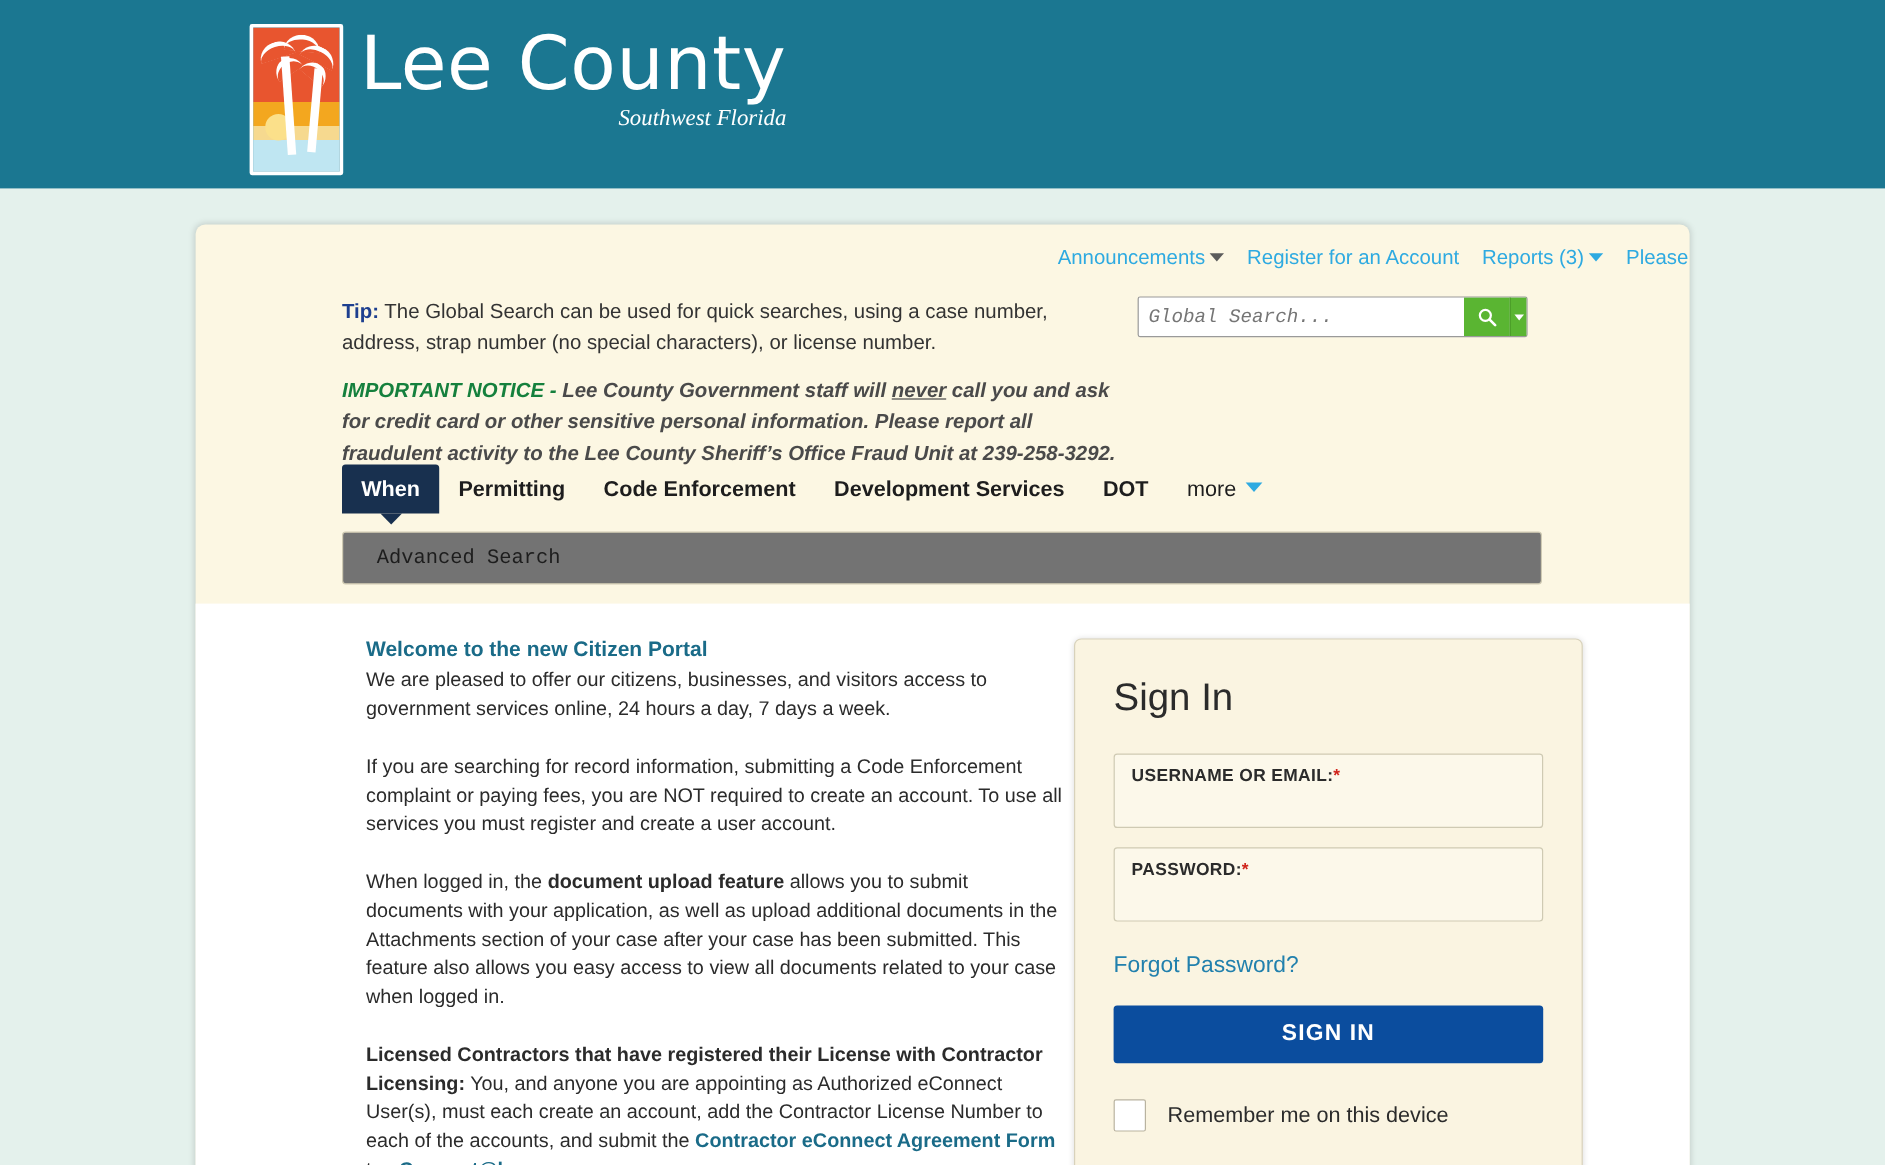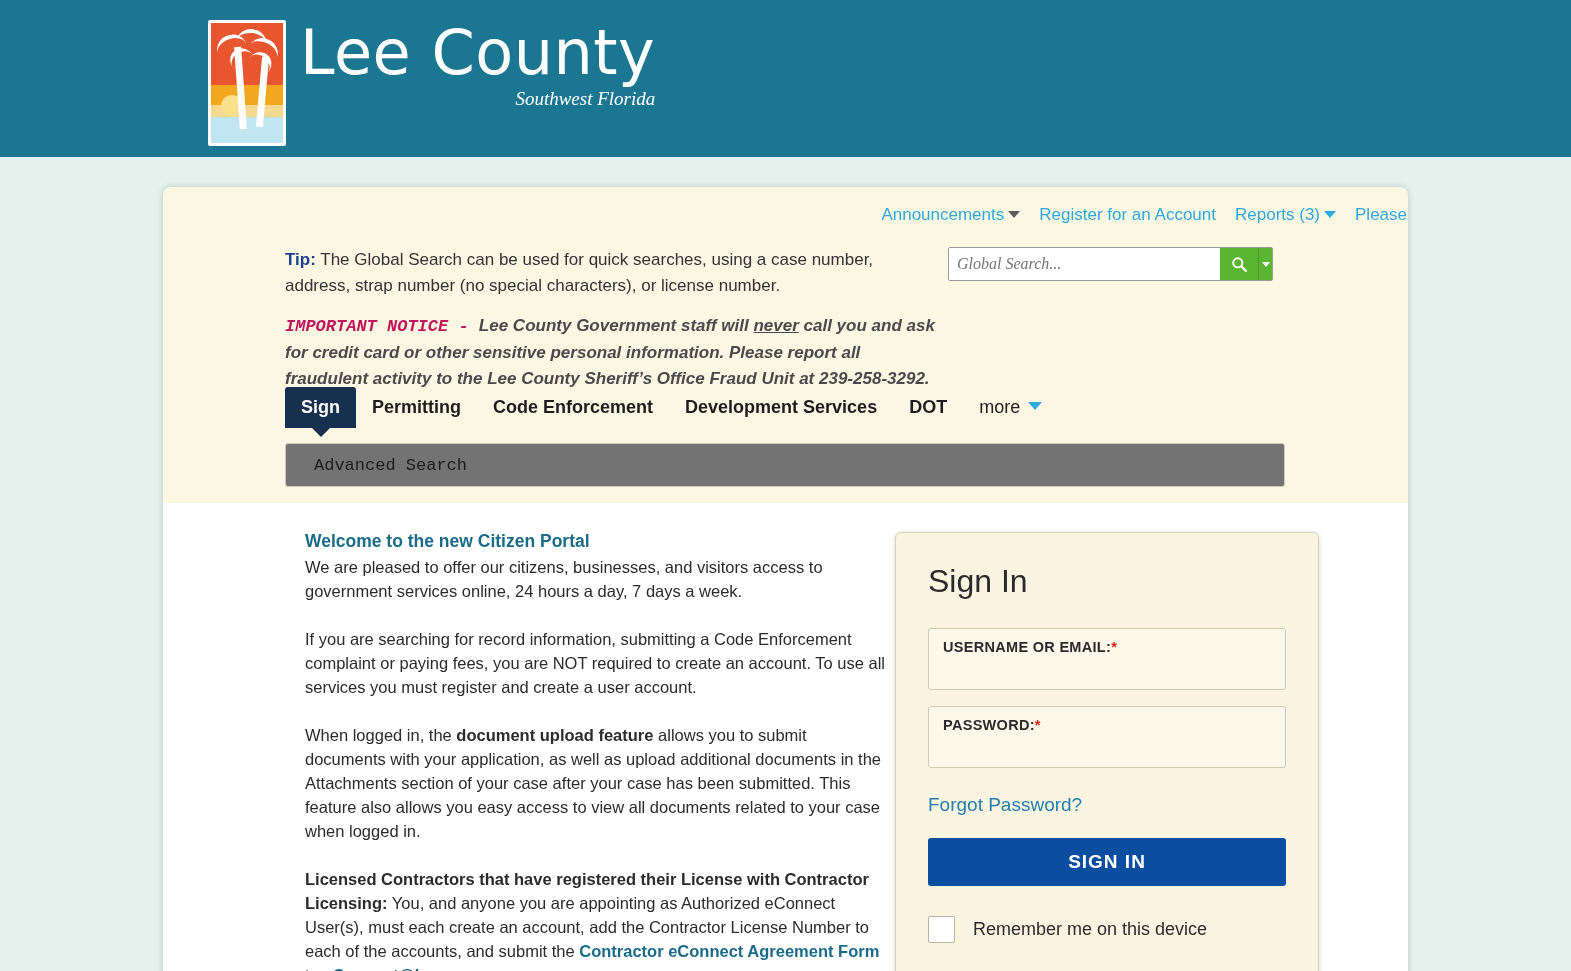--- a/index.html
+++ b/index.html
@@ -106,38 +106,38 @@
     font-size: 17px; line-height: 26px; color: #333;
   }
   .tip-label { color: #1d3f8f; font-weight: bold; }
   .notice {
     margin-top: 14px;
     font-style: italic;
     font-weight: bold;
     color: #4a4a4a;
     line-height: 26px;
   }
-  .notice .red { color: #be185d; font-family: Liberation Mono, monospace; }
+  .notice .red { color: #15803d; }
   .notice u { text-decoration: underline; }
 
   .searchbox {
     position: absolute; left: 785px; top: 60px;
     width: 325px; height: 34px;
     border: 1px solid #9a9a9a;
     background: #fff;
     display: flex; align-items: center;
     border-radius: 2px;
   }
   .searchbox input {
     flex: 1; border: 0; outline: 0;
     font-size: 16px; font-style: italic;
     color: #7a7a7a;
     padding: 0 8px;
     background: transparent;
-    font-family: Liberation Serif, serif;
+    font-family: Liberation Mono, monospace;
   }
   .search-btn {
     width: 38px; height: 32px;
     background: #5ab532;
     display: flex; align-items: center; justify-content: center;
     cursor: pointer;
   }
   .search-split {
     width: 14px; height: 32px;
     background: #5ab532;
@@ -359,21 +359,21 @@
           <line x1="12.2" y1="12.2" x2="17.6" y2="17.6" stroke="#ffffff" stroke-width="2.6" stroke-linecap="round"></line>
         </svg>
       </div>
       <div class="search-split">
         <span class="tri"></span>
       </div>
     </div>
 
     <div class="navtabs">
       <div class="tab active">
-        <span>Sign</span>
+        <span>When</span>
       </div>
       <div class="tab">
         <span>Permitting</span>
       </div>
       <div class="tab">
         <span>Code Enforcement</span>
       </div>
       <div class="tab">
         <span>Development Services</span>
       </div>

